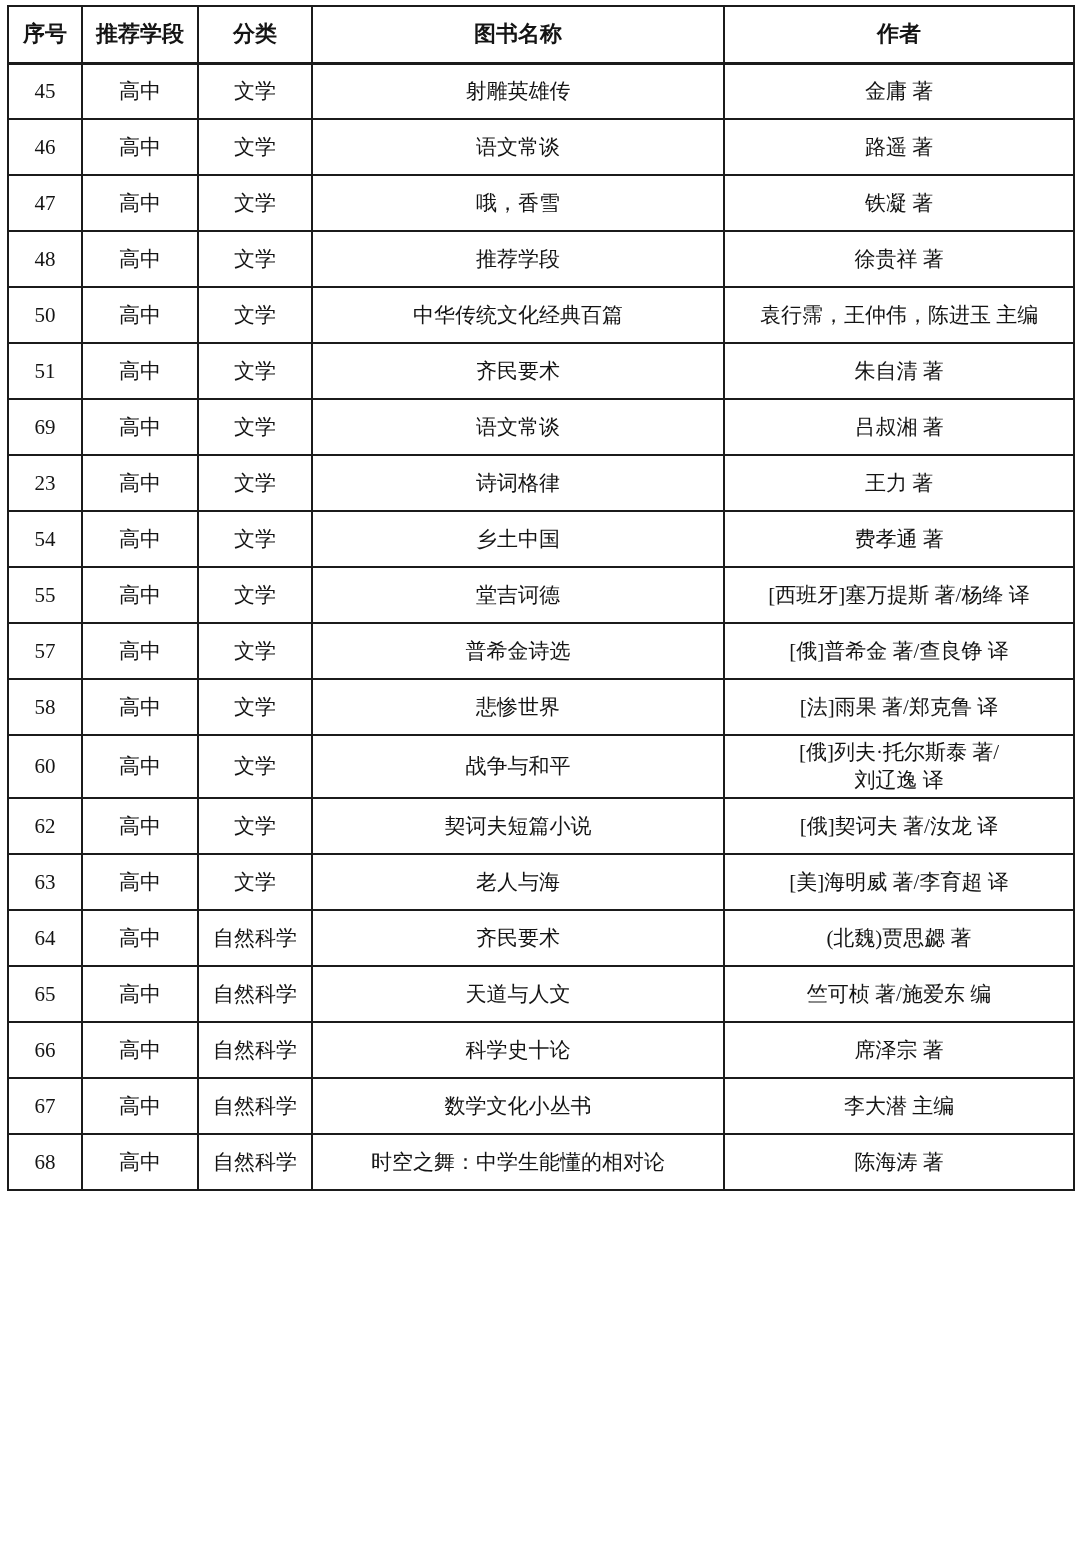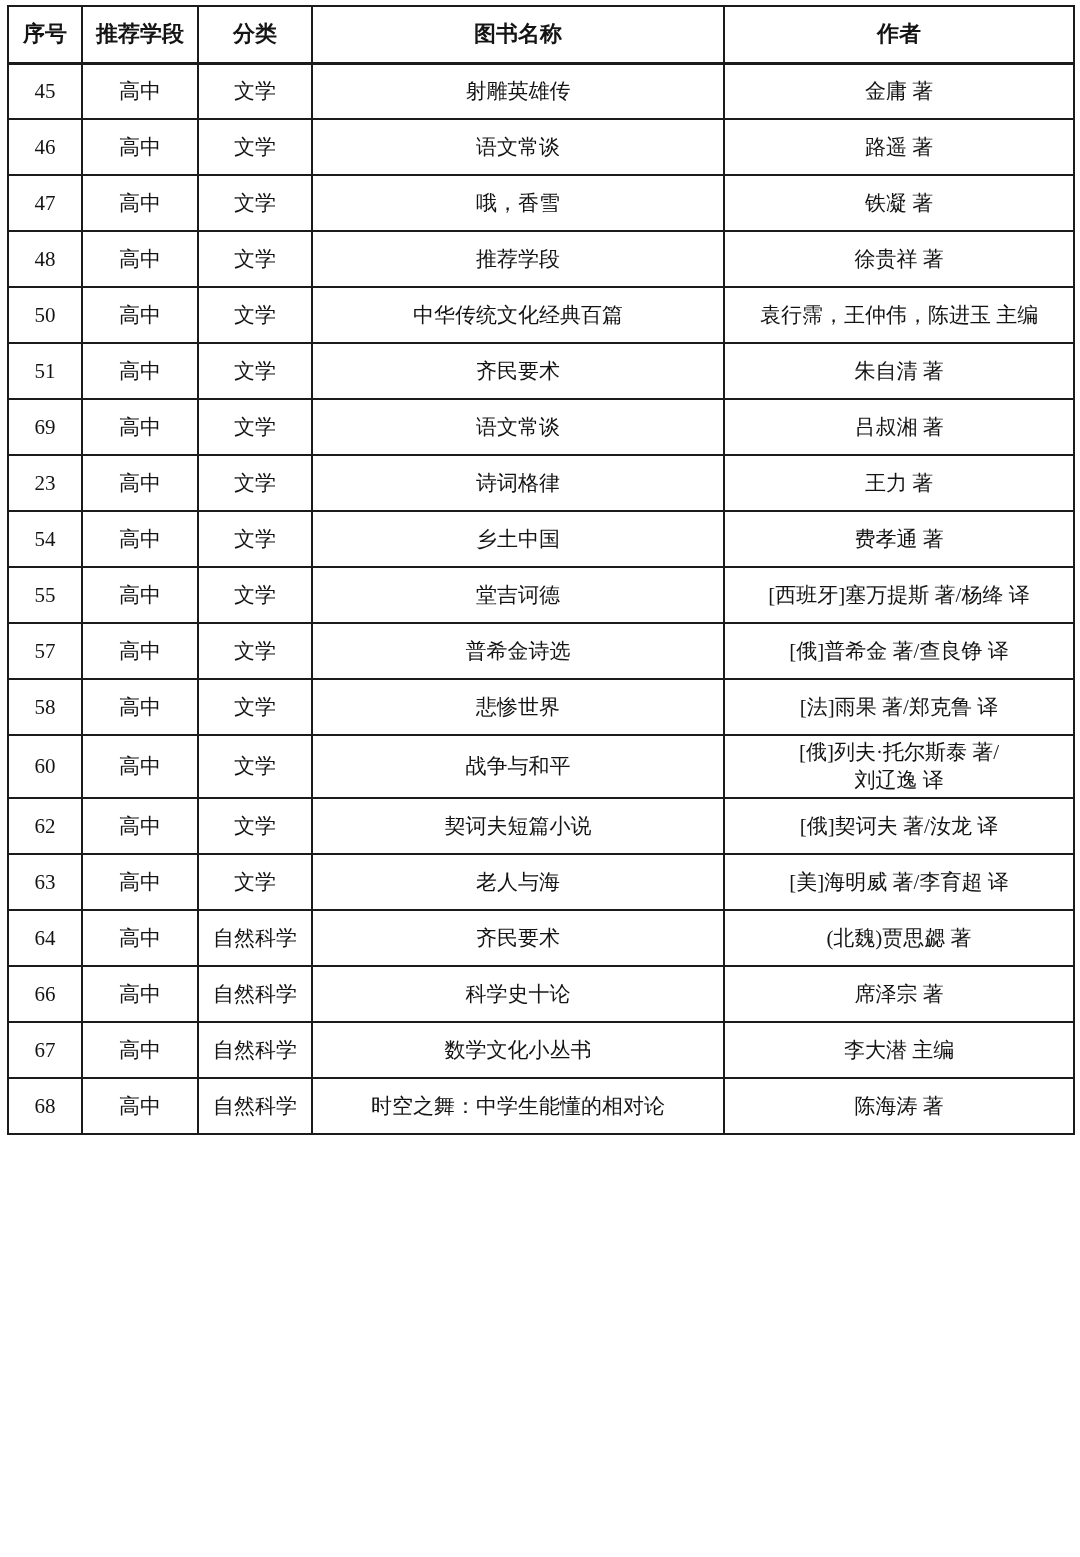--- a/index.html
+++ b/index.html
@@ -181,20 +181,27 @@
           <td class="cell-author">[美]海明威 著/李育超 译</td>
         </tr>
         <tr>
           <td class="cell-no">64</td>
           <td class="cell-stage">高中</td>
           <td class="cell-category">自然科学</td>
           <td class="cell-title">齐民要术</td>
           <td class="cell-author">(北魏)贾思勰 著</td>
         </tr>
         <tr>
+          <td class="cell-no">65</td>
+          <td class="cell-stage">高中</td>
+          <td class="cell-category">自然科学</td>
+          <td class="cell-title">天道与人文</td>
+          <td class="cell-author">竺可桢 著/施爱东 编</td>
+        </tr>
+        <tr>
           <td class="cell-no">66</td>
           <td class="cell-stage">高中</td>
           <td class="cell-category">自然科学</td>
           <td class="cell-title">科学史十论</td>
           <td class="cell-author">席泽宗 著</td>
         </tr>
         <tr>
           <td class="cell-no">67</td>
           <td class="cell-stage">高中</td>
           <td class="cell-category">自然科学</td>

